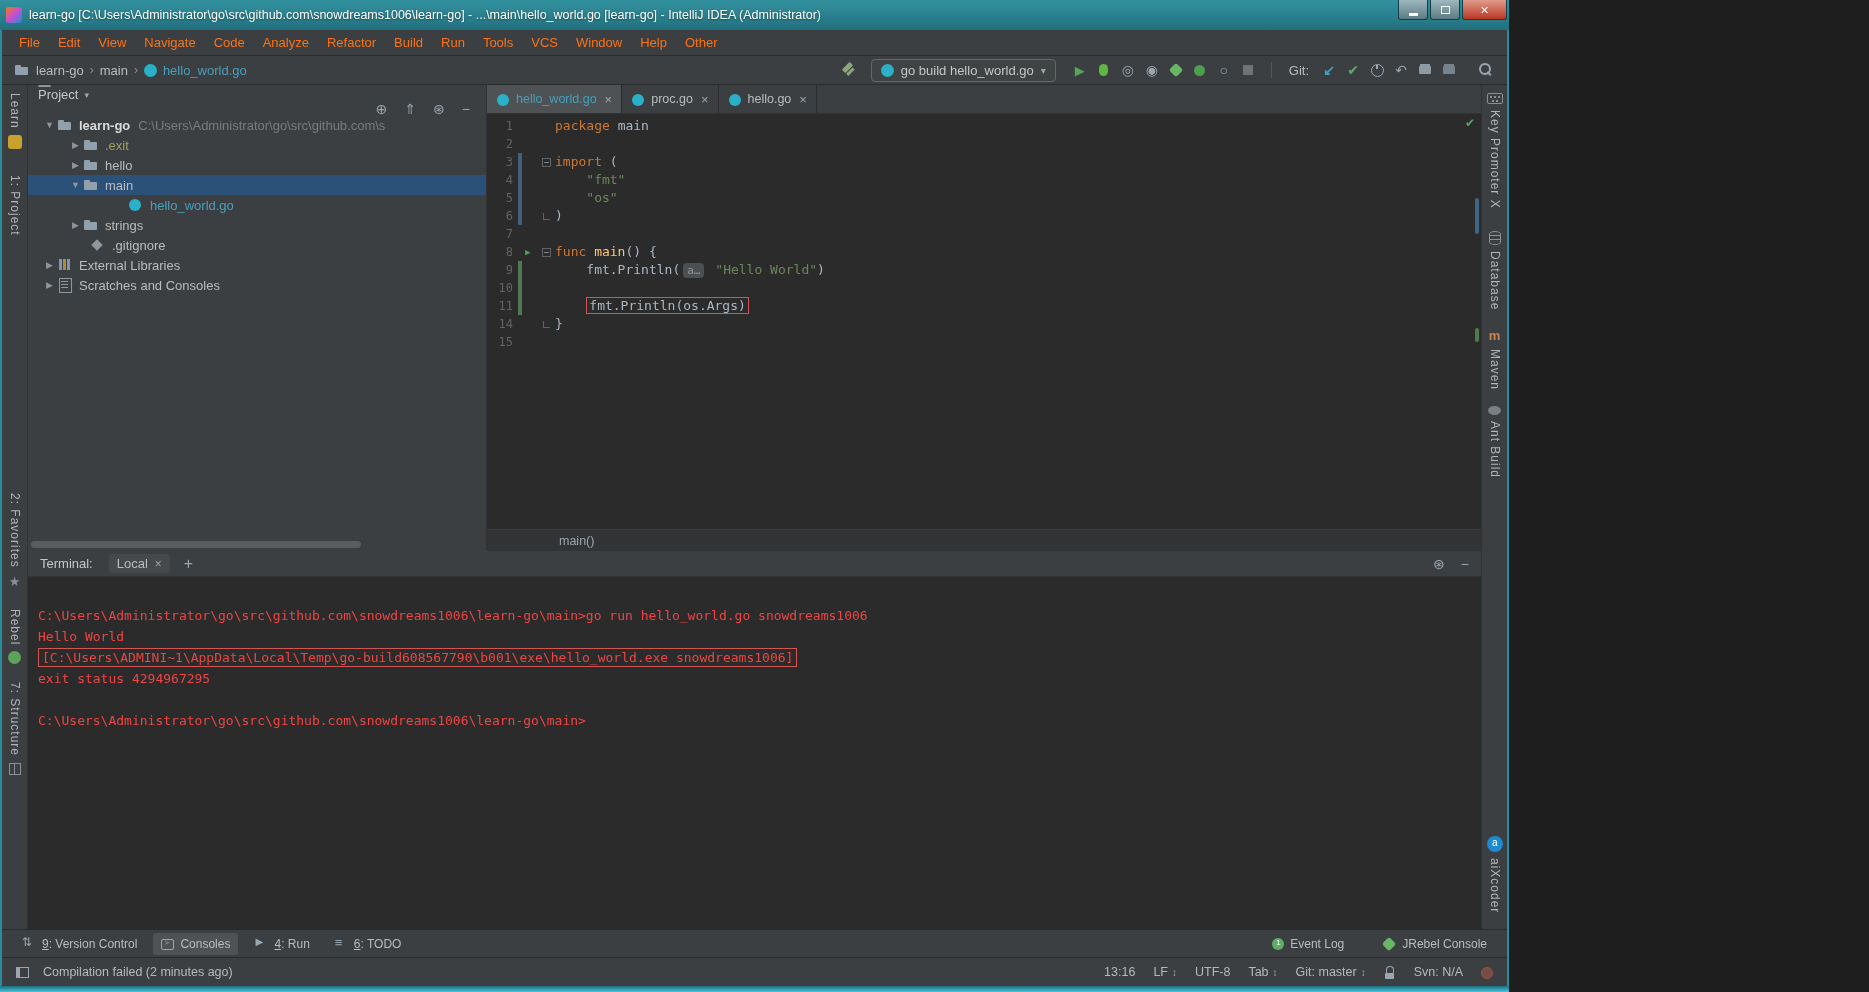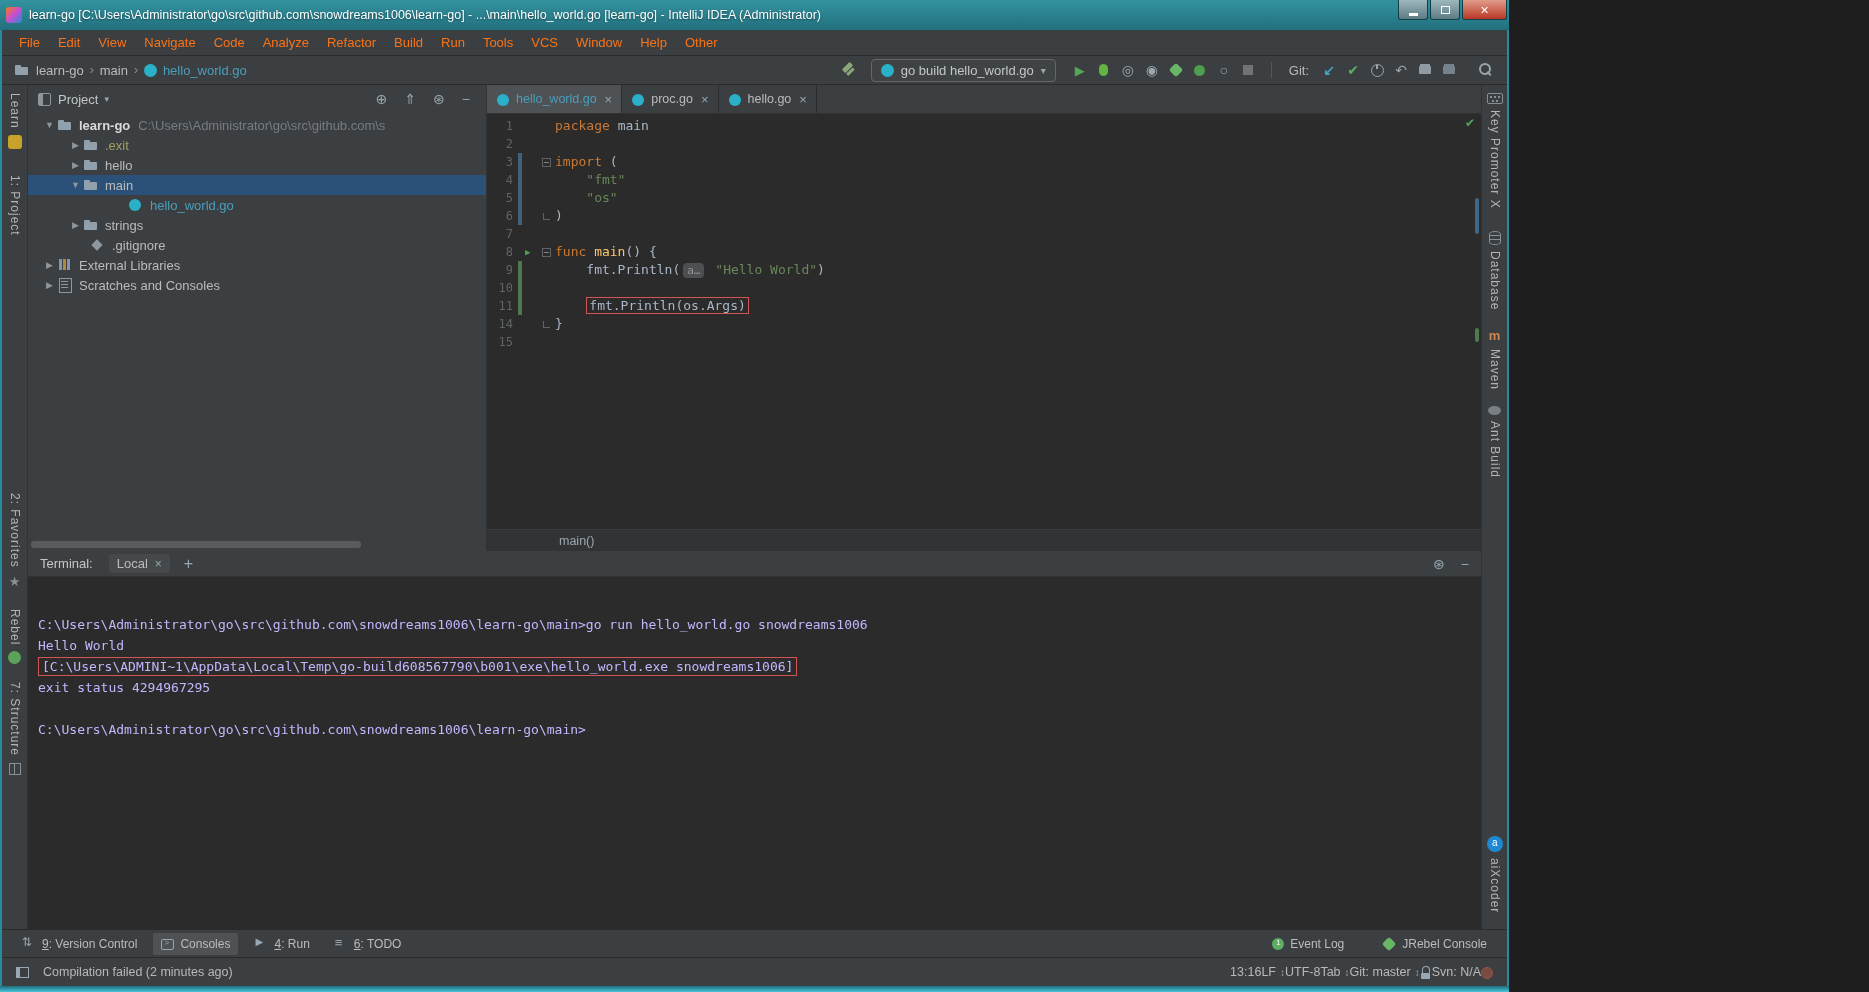--- a/index.html
+++ b/index.html
@@ -86,21 +86,21 @@
 .stico-keyboard::before{content:"";position:absolute;left:2px;top:2px;width:2px;height:2px;background:#8a8f93;box-shadow:4px 0 0 #8a8f93,8px 0 0 #8a8f93,2px 4px 0 #8a8f93,6px 4px 0 #8a8f93;}
 .stico-database{width:12px;height:14px;border:1px solid #8a8f93;border-radius:6px/3px;}
 .stico-database::before{content:"";position:absolute;left:0;right:0;top:3px;height:1px;background:#8a8f93;box-shadow:0 4px 0 #8a8f93;}
 .stico-maven{color:#cf8650;font-weight:bold;font-size:13px;width:auto;height:auto;}
 .stico-ant{width:13px;height:9px;background:#7a7f83;border-radius:50%;}
 .stico-aixcoder{width:16px;height:16px;background:#1e88d2;border-radius:50%;}
 .stico-aixcoder::before{content:"a";position:absolute;left:5.5px;top:1px;color:#fff;font-size:10px;}
 
 
 .project-panel{position:absolute;left:28px;top:85px;width:459px;height:466px;background:#3c3f41;border-right:1px solid #323232;z-index:10;overflow:hidden;}
-.panel-header{height:28px;display:flex;align-items:center;padding:0 16px 0 10px;}
+.panel-header{height:28px;display:flex;align-items:flex-start;padding:0 16px 0 10px;flex-direction:column;}
 .ph-tabicon{width:13px;height:13px;border:1px solid #8f969b;border-radius:2px;margin-right:7px;position:relative;}
 .ph-tabicon::before{content:"";position:absolute;left:0;top:0;bottom:0;width:4px;background:#8f969b;}
 .ph-title{display:flex;align-items:center;gap:6px;color:#c3c7c9;}
 .ph-caret{font-size:9px;color:#9aa7b0;}
 .ph-icons{margin-left:auto;display:flex;gap:17px;}
 .phicon{color:#9aa7b0;font-size:14px;line-height:14px;cursor:default;}
 .tree{padding-top:2px;}
 .tree-row{height:20px;display:flex;align-items:center;font-size:13px;color:#bbbbbb;white-space:nowrap;overflow:hidden;}
 .tree-row.selected{background:#2b5178;}
 .expander{width:15px;flex:none;font-size:9px;color:#8f969b;text-align:center;}
@@ -157,21 +157,21 @@
 
 
 .terminal{position:absolute;left:28px;right:28px;top:551px;height:378px;z-index:10;}
 .term-header{height:26px;background:#3c3f41;border-bottom:1px solid #323232;display:flex;align-items:center;padding:0 12px;}
 .term-label{color:#c3c7c9;margin-right:16px;}
 .term-tab{display:flex;align-items:center;background:#46494b;border-radius:3px;padding:2px 8px;color:#bbbbbb;}
 .term-x{margin-left:7px;color:#9aa7b0;font-size:12px;}
 .term-plus{margin-left:14px;color:#9aa7b0;font-size:16px;}
 .term-right{margin-left:auto;display:flex;gap:16px;}
 .term-right .phicon{font-size:14px;}
-.term-body{position:absolute;top:26px;left:0;right:0;bottom:0;background:#2b2b2b;padding:37px 0 0 10px;font-family:"DejaVu Sans Mono",monospace;font-size:13px;color:#c4b5fd;}
+.term-body{position:absolute;top:26px;left:0;right:0;bottom:0;background:#2b2b2b;padding:28px 0 0 10px;font-family:"DejaVu Sans Mono",monospace;font-size:13px;color:#ef4444;}
 .term-line{height:21px;line-height:21px;white-space:pre;}
 .redbox{border:1px solid #cf5652;padding:1px 3px;}
 
 
 .bottom-bar{position:absolute;left:2px;right:2px;top:929px;height:28px;background:#3c3f41;border-top:1px solid #2b2b2b;display:flex;align-items:center;padding:0 12px;z-index:20;}
 .bb-left{display:flex;gap:8px;}
 .bb-right{margin-left:auto;display:flex;gap:22px;}
 .bb-item{display:flex;align-items:center;gap:6px;color:#bbbbbb;font-size:12px;padding:4px 8px;cursor:default;}
 .bb-item.active{background:#4e5254;border-radius:2px;}
 .u{text-decoration:underline;}
@@ -182,21 +182,21 @@
 .bico-run::before{content:"▶";position:absolute;left:1px;top:-1px;color:#9aa7b0;font-size:10px;}
 .bico-todo::before{content:"≡";position:absolute;left:1px;top:-2px;color:#9aa7b0;font-size:13px;}
 .bico-event{width:12px;height:12px;border-radius:50%;background:#5fad65;margin-top:1px;}
 .bico-event::before{content:"1";position:absolute;left:4px;top:0;color:#fff;font-size:8px;}
 .bico-jrebel{width:10px;height:10px;background:#67b767;border-radius:2px;transform:rotate(45deg);margin:2px;}
 
 
 .status-bar{position:absolute;left:2px;right:2px;top:957px;height:29px;background:#3c3f41;border-top:1px solid #2b2b2b;display:flex;align-items:center;padding:0 14px;font-size:12.5px;color:#b8b8b8;z-index:20;}
 .sb-toggle{width:13px;height:11px;border:1px solid #9aa7b0;margin-right:14px;position:relative;flex:none;}
 .sb-toggle::before{content:"";position:absolute;left:0;top:0;bottom:0;width:3px;background:#9aa7b0;}
-.sb-right{margin-left:auto;display:flex;align-items:center;}
+.sb-right{margin-left:auto;display:flex;align-items:center;gap:18px;}
 .sb-item{display:flex;align-items:center;gap:4px;cursor:default;}
 .sb-arrow{font-size:10px;color:#9aa7b0;}
 .sico{display:inline-block;position:relative;width:12px;height:13px;}
 .sico-lock::before{content:"";position:absolute;left:1px;bottom:0;width:9px;height:6px;background:#9aa7b0;border-radius:1px;}
 .sico-lock::after{content:"";position:absolute;left:2.5px;top:0;width:6px;height:6px;border:1.5px solid #9aa7b0;border-bottom:none;border-radius:4px 4px 0 0;}
 .sico-indicator{width:12px;height:12px;border-radius:50%;background:#7a4b42;border:1px solid #94564a;margin-top:1px;}
 </style>
 </head>
 <body>
 

